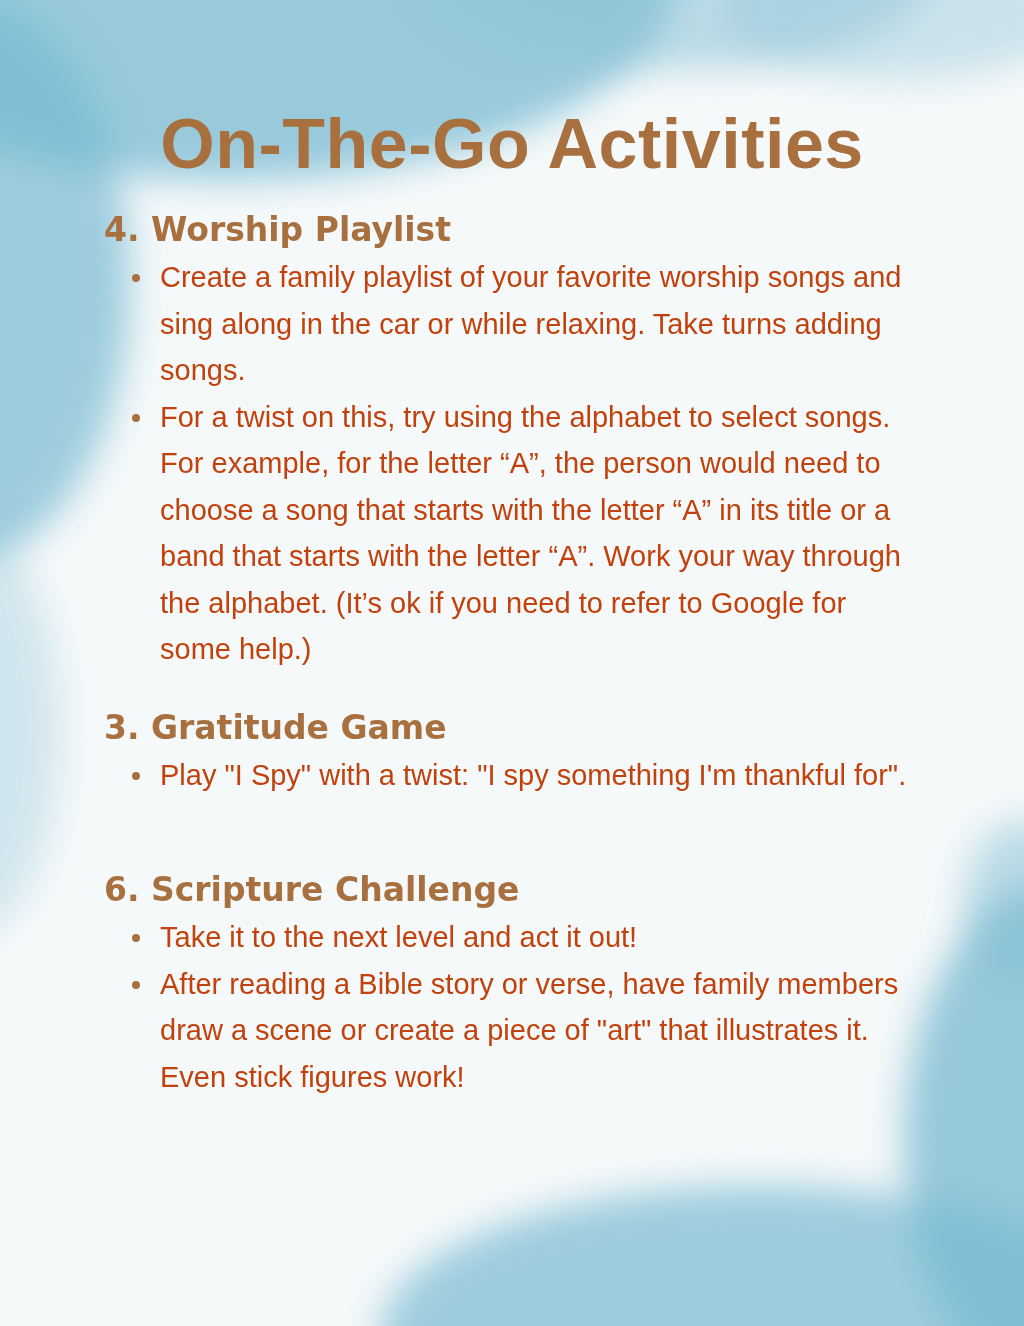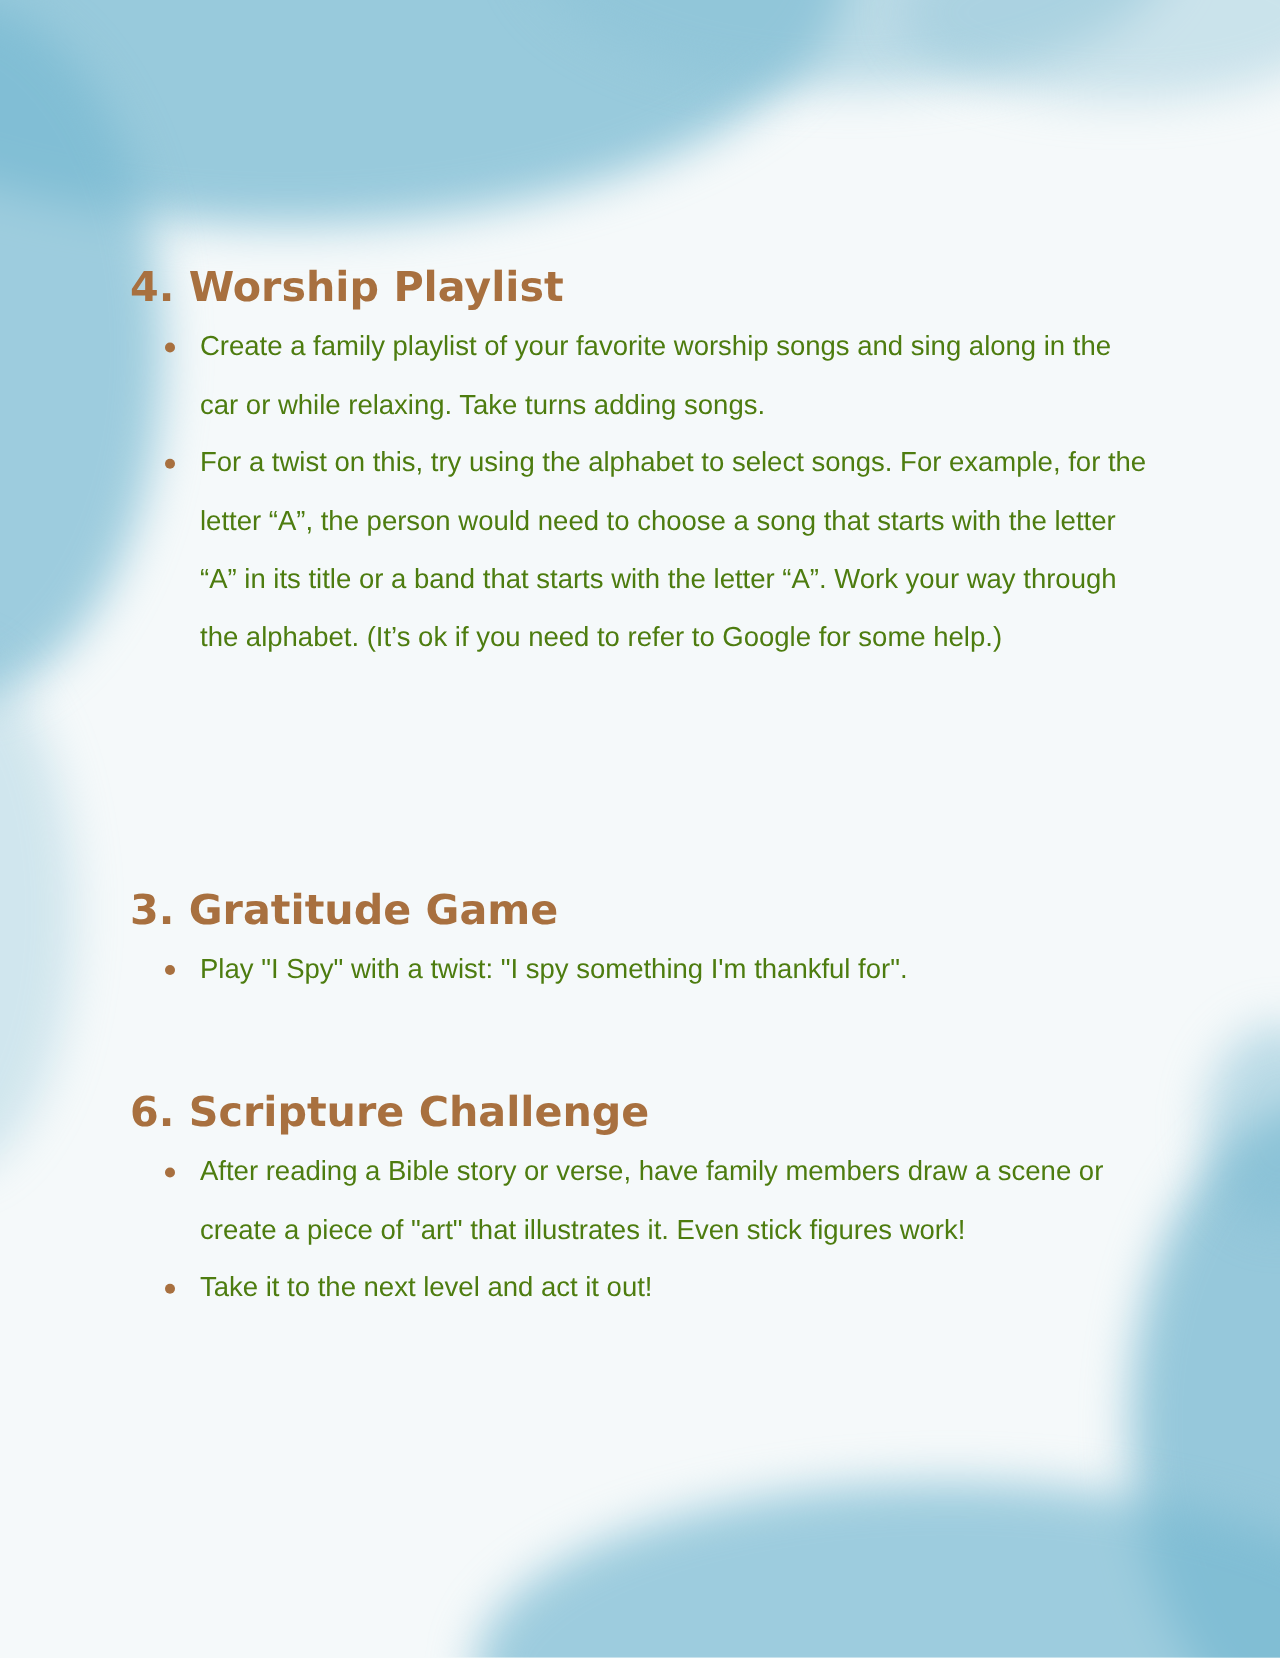--- a/index.html
+++ b/index.html
@@ -25,22 +25,22 @@
     font-size: 70px; color: #a8703f; letter-spacing: 0.5px; margin: 0;
   }
   .section { position: absolute; left: 104px; width: 820px; color: #a8703f; }
   .section h2 {
     margin: 0; font-family: "DejaVu Sans", sans-serif; font-weight: 700;
     font-size: 33px; line-height: 36px; color: #a8703f;
   }
   .section ul { list-style: none; margin: 6px 0 0 0; padding: 0; }
   .section li {
     position: relative; padding-left: 56px;
-    font-family: "Liberation Sans", sans-serif; font-size: 22px; line-height: 46.5px;
-    color: #4d7c0f;
+    font-family: "Liberation Sans", sans-serif; font-size: 29px; line-height: 46.5px;
+    color: #c2410c;
   }
   .section li .bullet {
     position: absolute; left: 28px; top: 20px; width: 8px; height: 8px;
     border-radius: 50%; background: #a8703f;
   }
   .s4 { top: 212px; }
   .s5 { top: 710px; }
   .s6 { top: 872px; }
 </style>
 </head>
@@ -49,20 +49,21 @@
 <div class="wash w1"></div>
 <div class="wash w2"></div>
 <div class="wash w3"></div>
 <div class="wash w8"></div>
 <div class="wash w4"></div>
 <div class="wash w5"></div>
 <div class="wash w7"></div>
 <div class="wash w6"></div>
 
 <div class="page">
+  <h1 class="title">On-The-Go Activities</h1>
 
   <div class="section s4">
     <h2>4. Worship Playlist</h2>
     <ul>
       <li>
         <span class="bullet"></span>
         <span>Create a family playlist of your favorite worship songs and sing along in the car or while relaxing. Take turns adding songs.</span>
       </li>
       <li>
         <span class="bullet"></span>
@@ -79,21 +80,21 @@
         <span>Play "I Spy" with a twist: "I spy something I'm thankful for".</span>
       </li>
     </ul>
   </div>
 
   <div class="section s6">
     <h2>6. Scripture Challenge</h2>
     <ul>
       <li>
         <span class="bullet"></span>
-        <span>After reading a Bible story or verse, have family members draw a scene or create a piece of "art" that illustrates it. Even stick figures work!</span>
+        <span>Take it to the next level and act it out!</span>
       </li>
       <li>
         <span class="bullet"></span>
-        <span>Take it to the next level and act it out!</span>
+        <span>After reading a Bible story or verse, have family members draw a scene or create a piece of "art" that illustrates it. Even stick figures work!</span>
       </li>
     </ul>
   </div>
 </div>
 
 </body></html>

